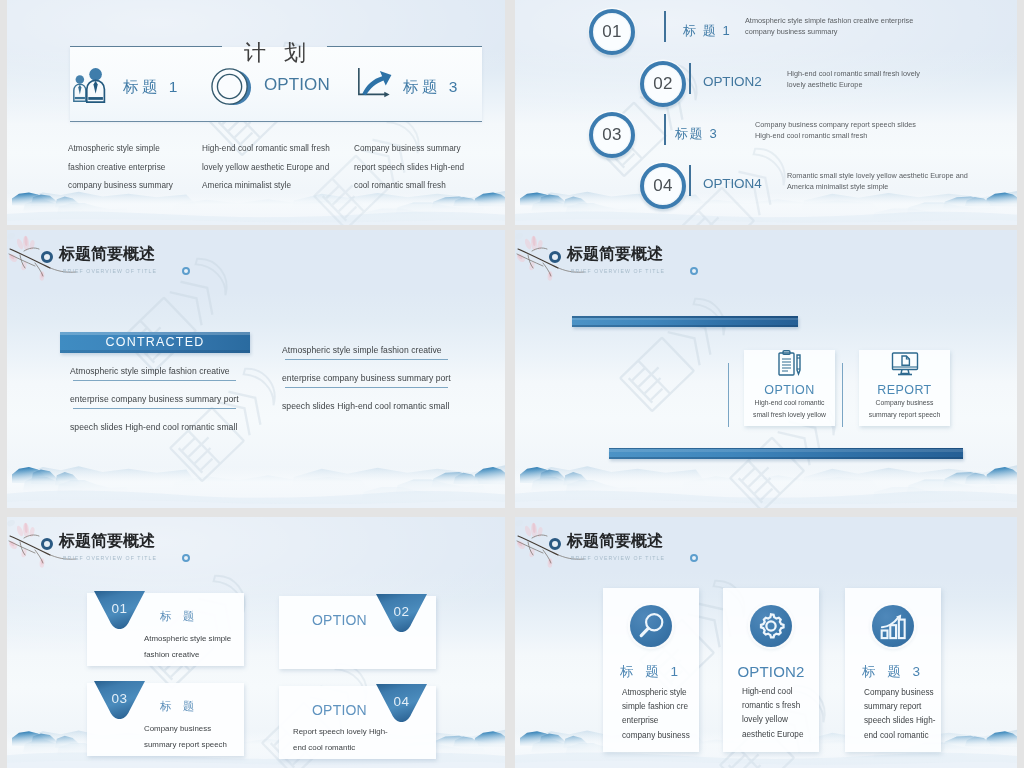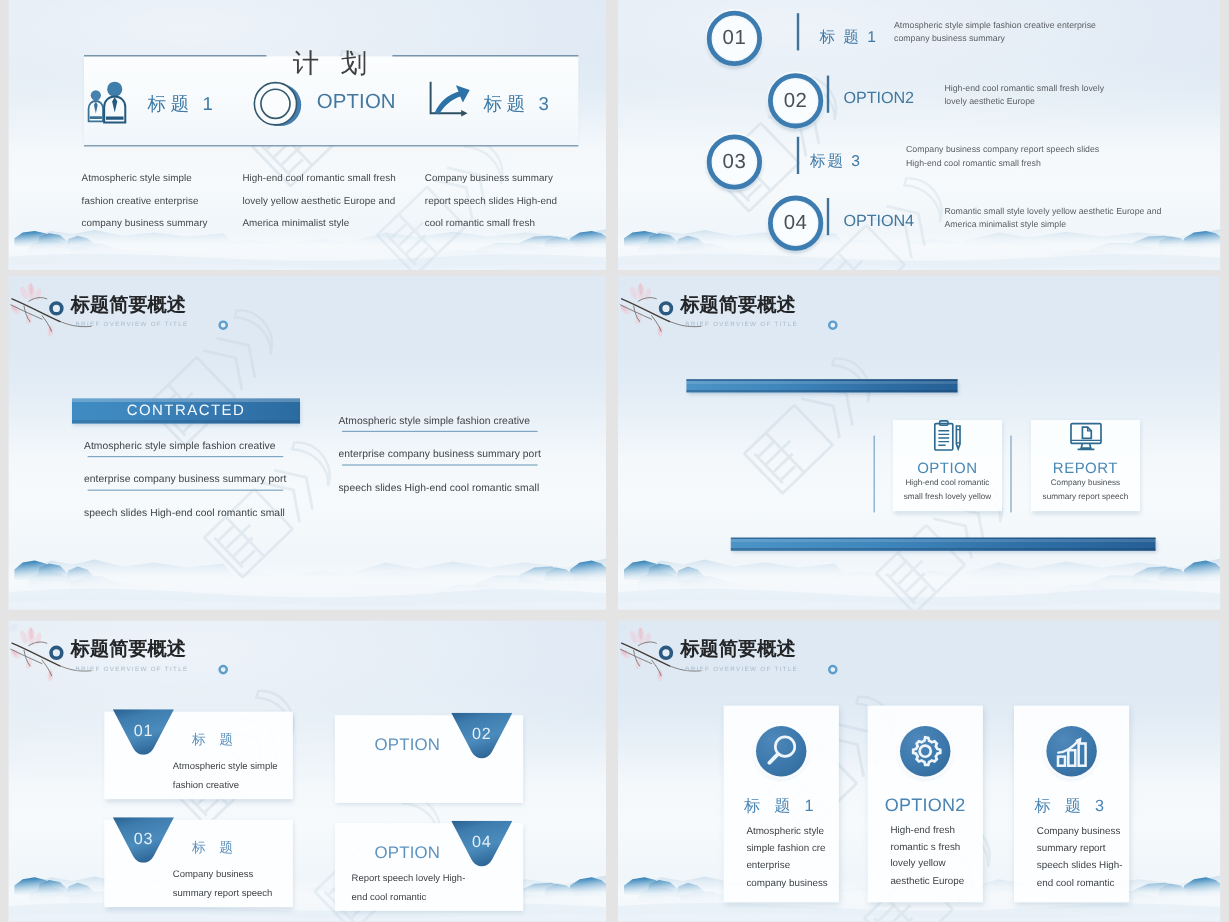--- a/index.html
+++ b/index.html
@@ -928,21 +928,21 @@
         <div class="s6-circ">
           <svg width="28" height="28" viewBox="0 0 26 26">
             <g fill="none" stroke="#eef6fc" stroke-width="2.1">
               <path d="M13 2.2 l2.4 .45 l.6 2.2 a8 8 0 0 1 2.1 1.22 l2.15 -.75 l1.72 1.72 l-.75 2.15 a8 8 0 0 1 1.22 2.1 l2.2 .6 v2.44 l-2.2 .6 a8 8 0 0 1 -1.22 2.1 l.75 2.15 l-1.72 1.72 l-2.15 -.75 a8 8 0 0 1 -2.1 1.22 l-.6 2.2 h-2.44 l-.6 -2.2 a8 8 0 0 1 -2.1 -1.22 l-2.15 .75 l-1.72 -1.72 l.75 -2.15 a8 8 0 0 1 -1.22 -2.1 l-2.2 -.6 v-2.44 l2.2 -.6 a8 8 0 0 1 1.22 -2.1 l-.75 -2.15 l1.72 -1.72 l2.15 .75 a8 8 0 0 1 2.1 -1.22 l.6 -2.2 z"></path>
               <circle cx="13" cy="13" r="4.3"></circle>
             </g>
           </svg>
         </div>
         <div class="s6-ti en">OPTION2</div>
         <div class="s6-bd">
-          <div>High-end fresh</div>
+          <div>High-end cool</div>
           <div>romantic s fresh</div>
           <div>lovely yellow</div>
           <div>aesthetic Europe</div>
         </div>
       </div>
 <div class="s6-card" style="left:330px;top:71px">
         <div class="s6-circ">
           <svg width="29" height="29" viewBox="0 0 26 26">
             <g fill="none" stroke="#eef6fc" stroke-width="1.9">
               <rect x="2.4" y="16.6" width="5.2" height="6.8"></rect>

